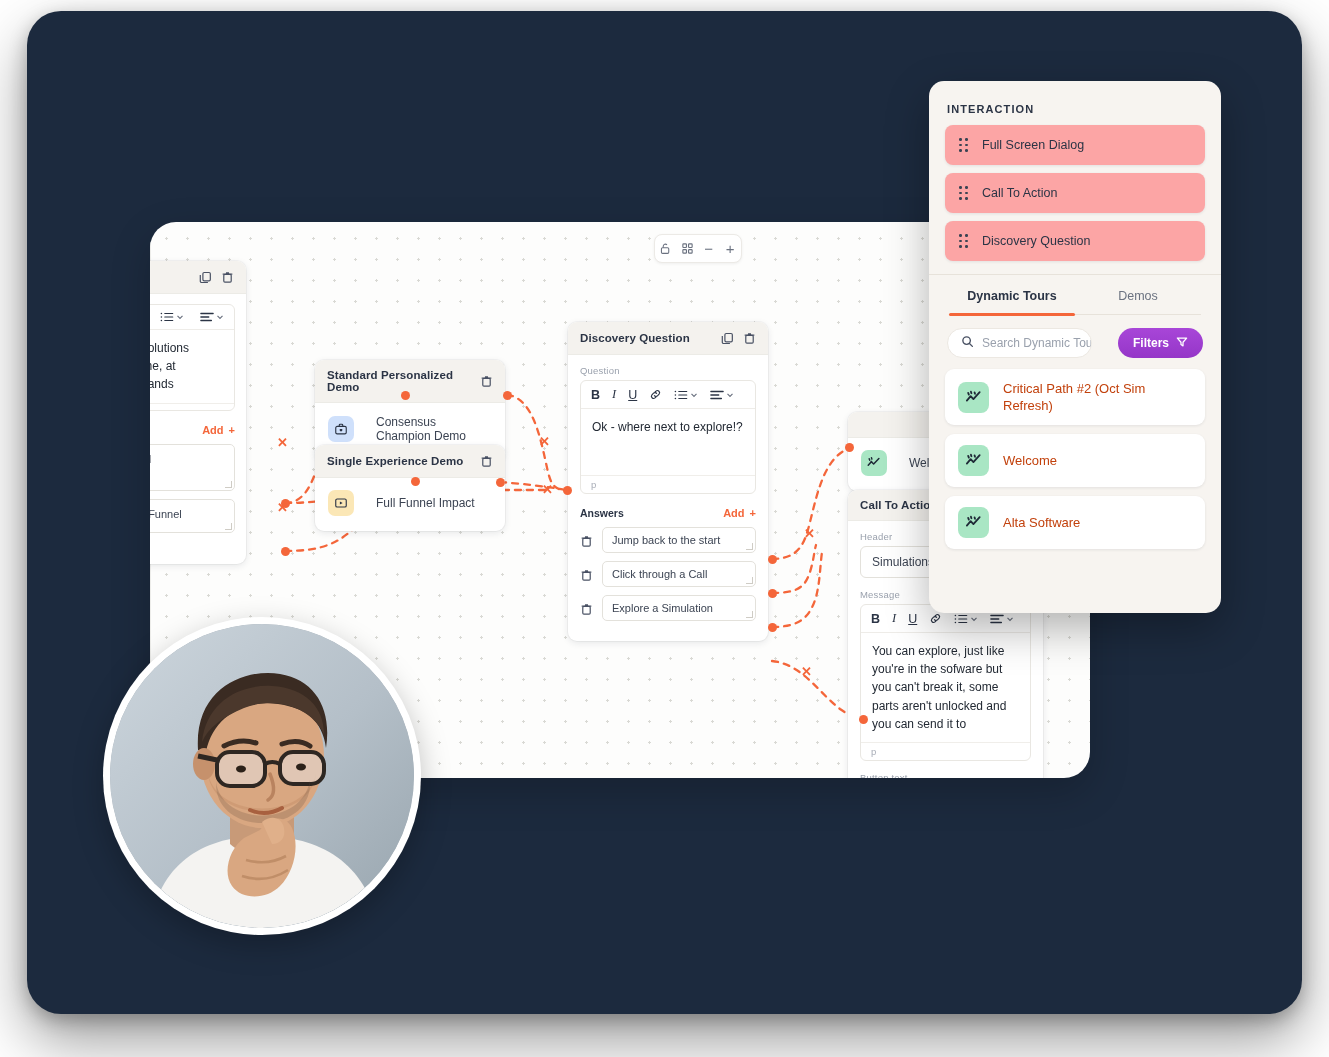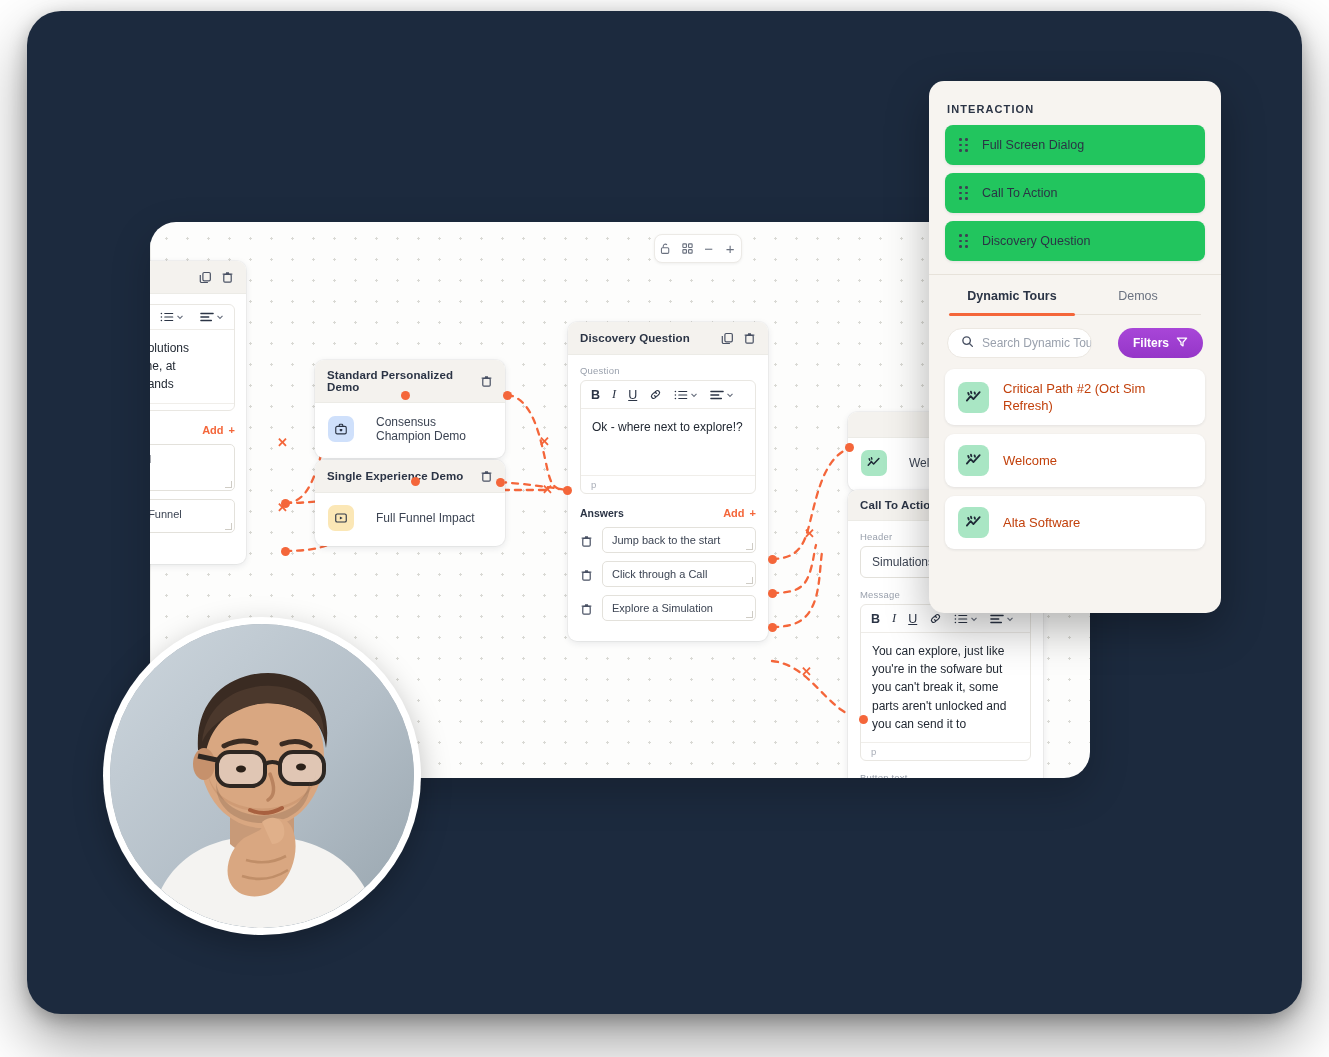--- a/index.html
+++ b/index.html
@@ -108,21 +108,21 @@
   .ipanel {
     position:absolute; left:929px; top:81px; width:292px; height:532px;
     background:#f7f4f0; border-radius:15px; z-index:40;
     box-shadow:0 16px 44px rgba(0,0,0,.30);
     overflow:hidden;
   }
   .ipanel-title { font-size:11px; font-weight:700; letter-spacing:1.1px; color:#2b3445;
                   padding:22px 18px 10px 18px; }
   .ilist { padding:0 16px; }
   .irow {
-    background:#22c55e; border-radius:8px; height:40px; margin-bottom:8px;
+    background:#fca5a5; border-radius:8px; height:40px; margin-bottom:8px;
     display:flex; align-items:center; gap:14px; padding:0 14px;
     box-shadow:0 1px 3px rgba(27,38,60,.09); cursor:grab;
   }
   .grip { display:grid; grid-template-columns:3px 3px; gap:3px; }
   .grip i { width:2.6px; height:2.6px; background:#3c4453; border-radius:50%; display:block; }
   .irow-label { font-size:12.5px; color:#2b3445; }
 
   .isep { height:1px; background:#e7e2da; margin:13px 0 0 0; }
 
   .tabs { display:flex; padding:0 20px; margin-top:14px; position:relative; }
@@ -300,21 +300,21 @@
               <rect x="2" y="5" width="12" height="8.5" rx="1.6"></rect>
                 <path d="M6 5V3.6a1 1 0 0 1 1-1h2a1 1 0 0 1 1 1V5"></path>
               <rect x="6.6" y="8" width="2.8" height="2.6" rx=".5" fill="#2b3445" stroke="none"></rect>
             </svg>
           </span>
           <span class="demo-label">Consensus Champion Demo</span>
         </div>
       </div>
     </div>
 
-    <div class="node" style="left:165px; top:238px; width:190px;">
+    <div class="node" style="left:165px; top:223px; width:190px;">
       <div class="node-head">
         <span class="node-title">Single Experience Demo</span>
         <span class="ico-btn">
           <svg width="13" height="13" viewBox="0 0 14 14" fill="none" stroke="#4a5264" stroke-width="1.3">
             <rect x="3" y="3.6" width="8" height="8.4" rx="1.2"></rect>
               <path d="M1.8 3.4h10.4M5.4 2h3.2"></path>
           </svg>
         </span>
       </div>
       <div class="node-body" style="padding:8px 11px 10px;">

